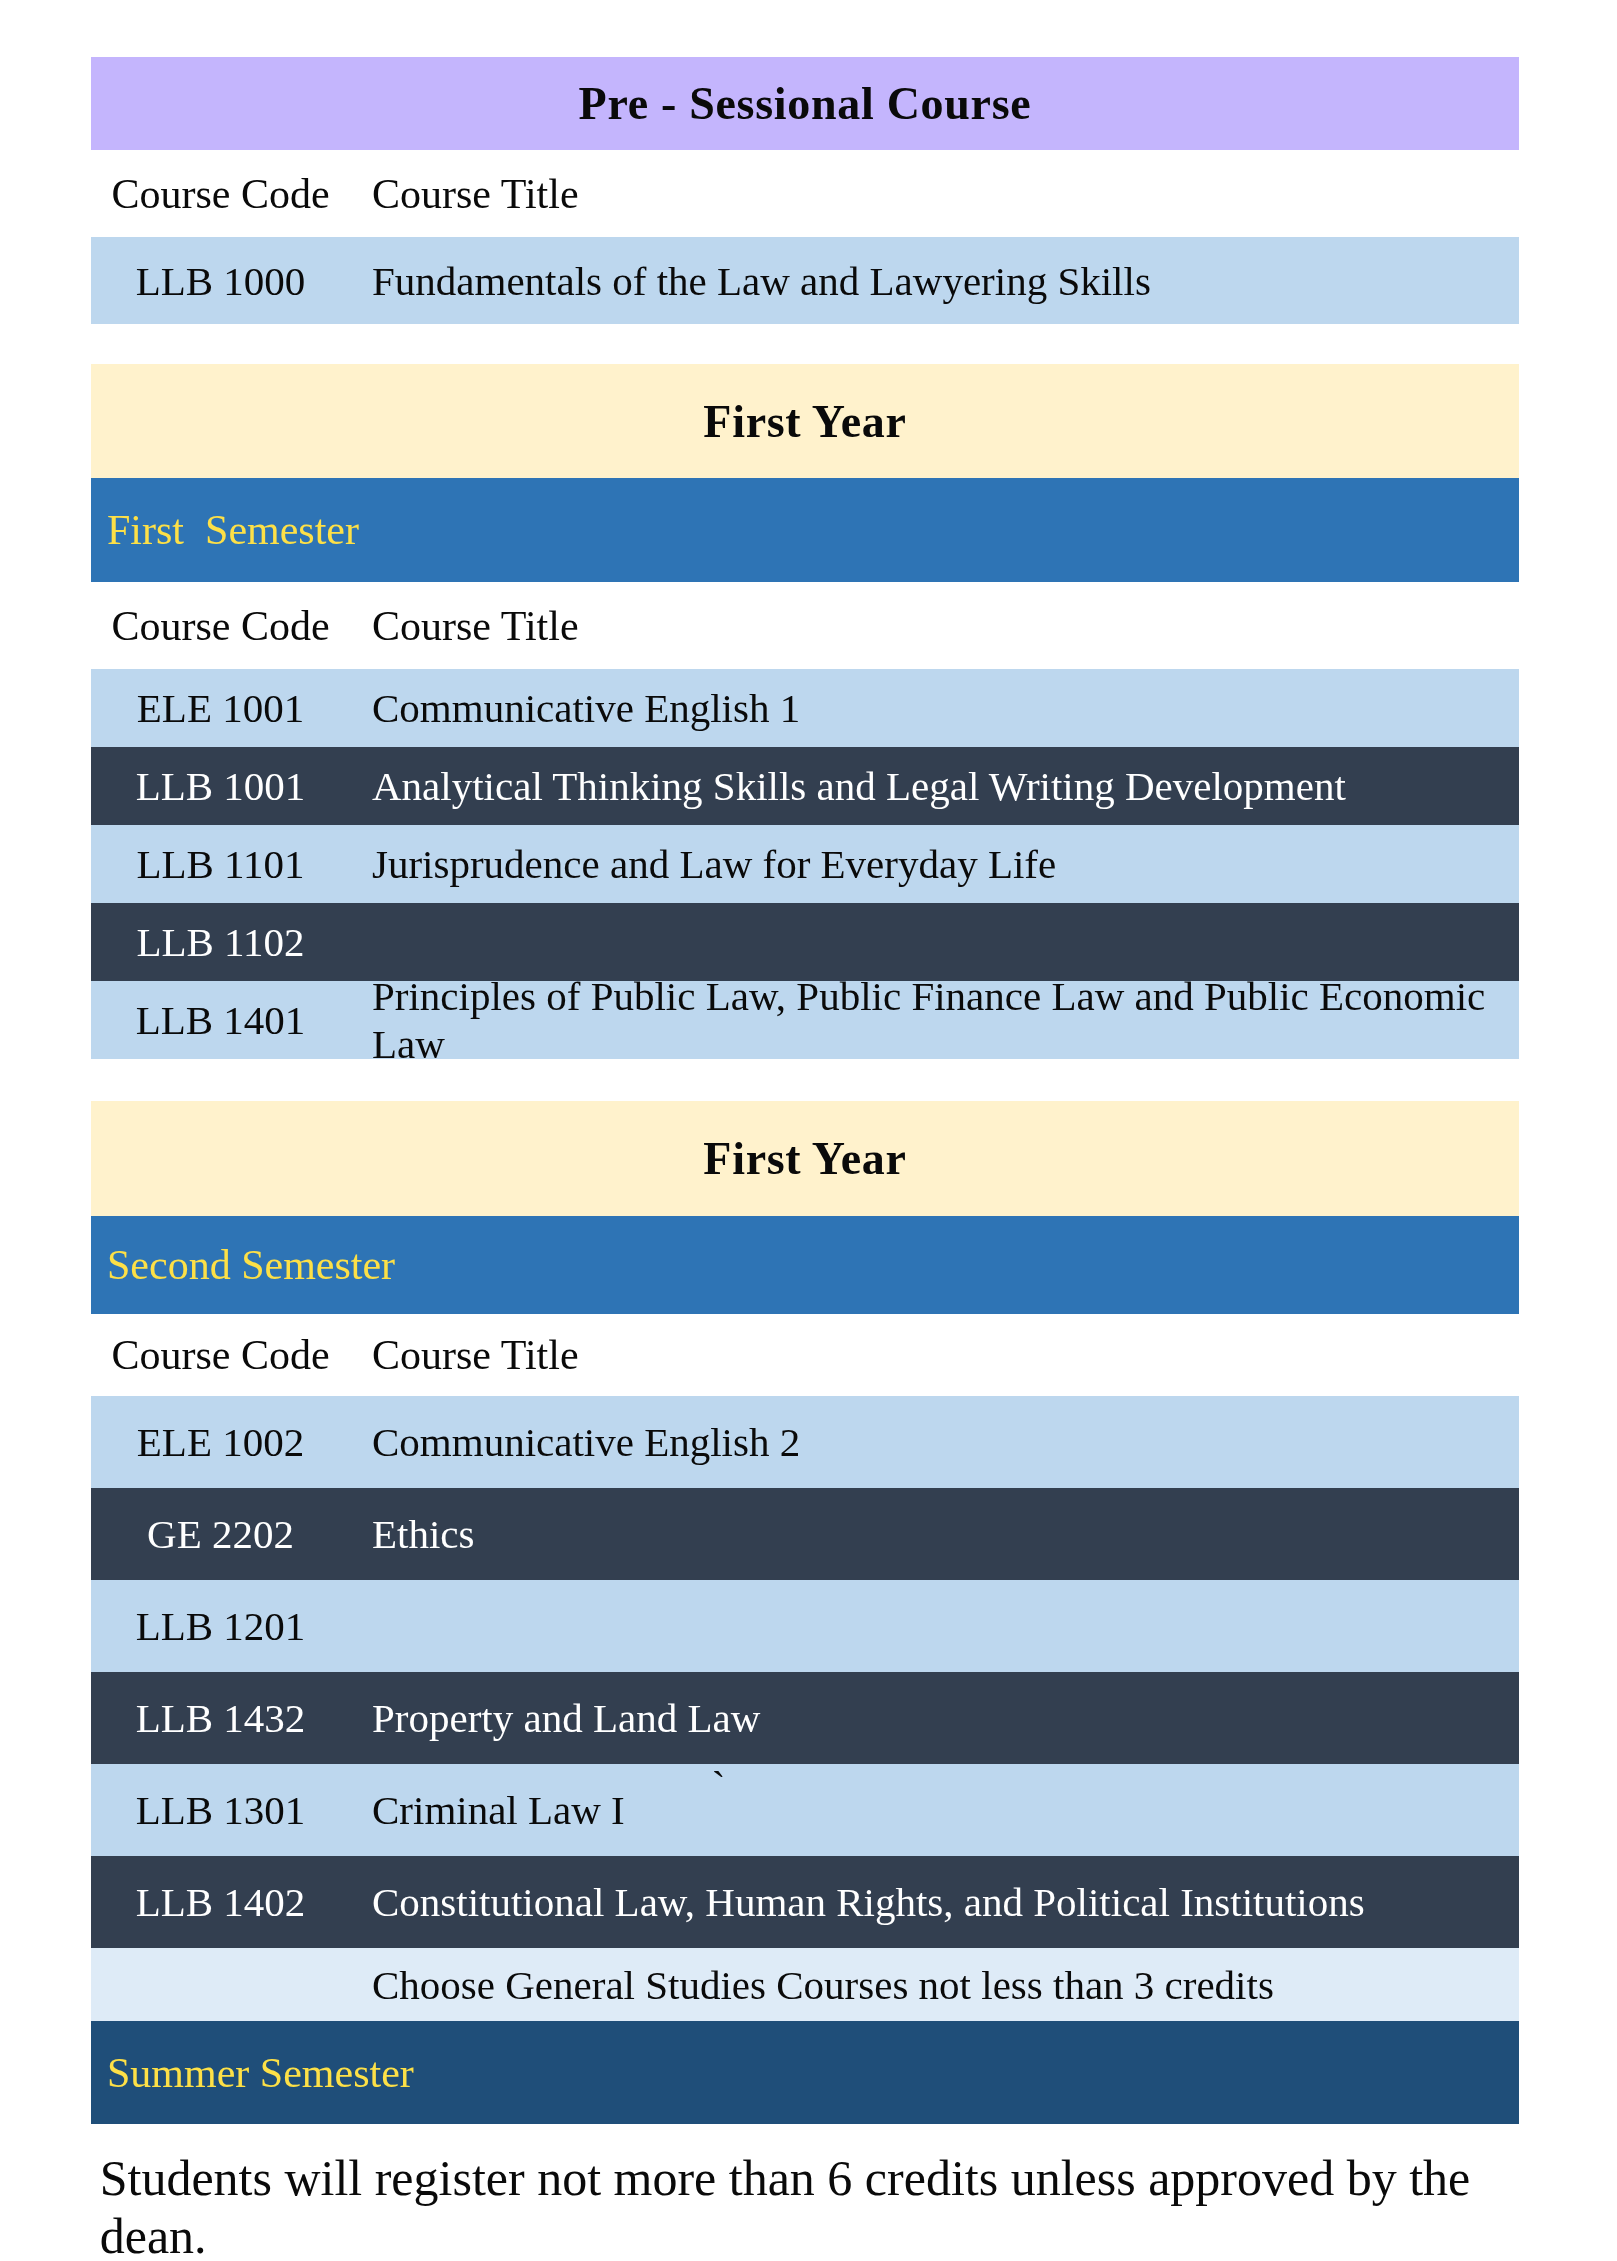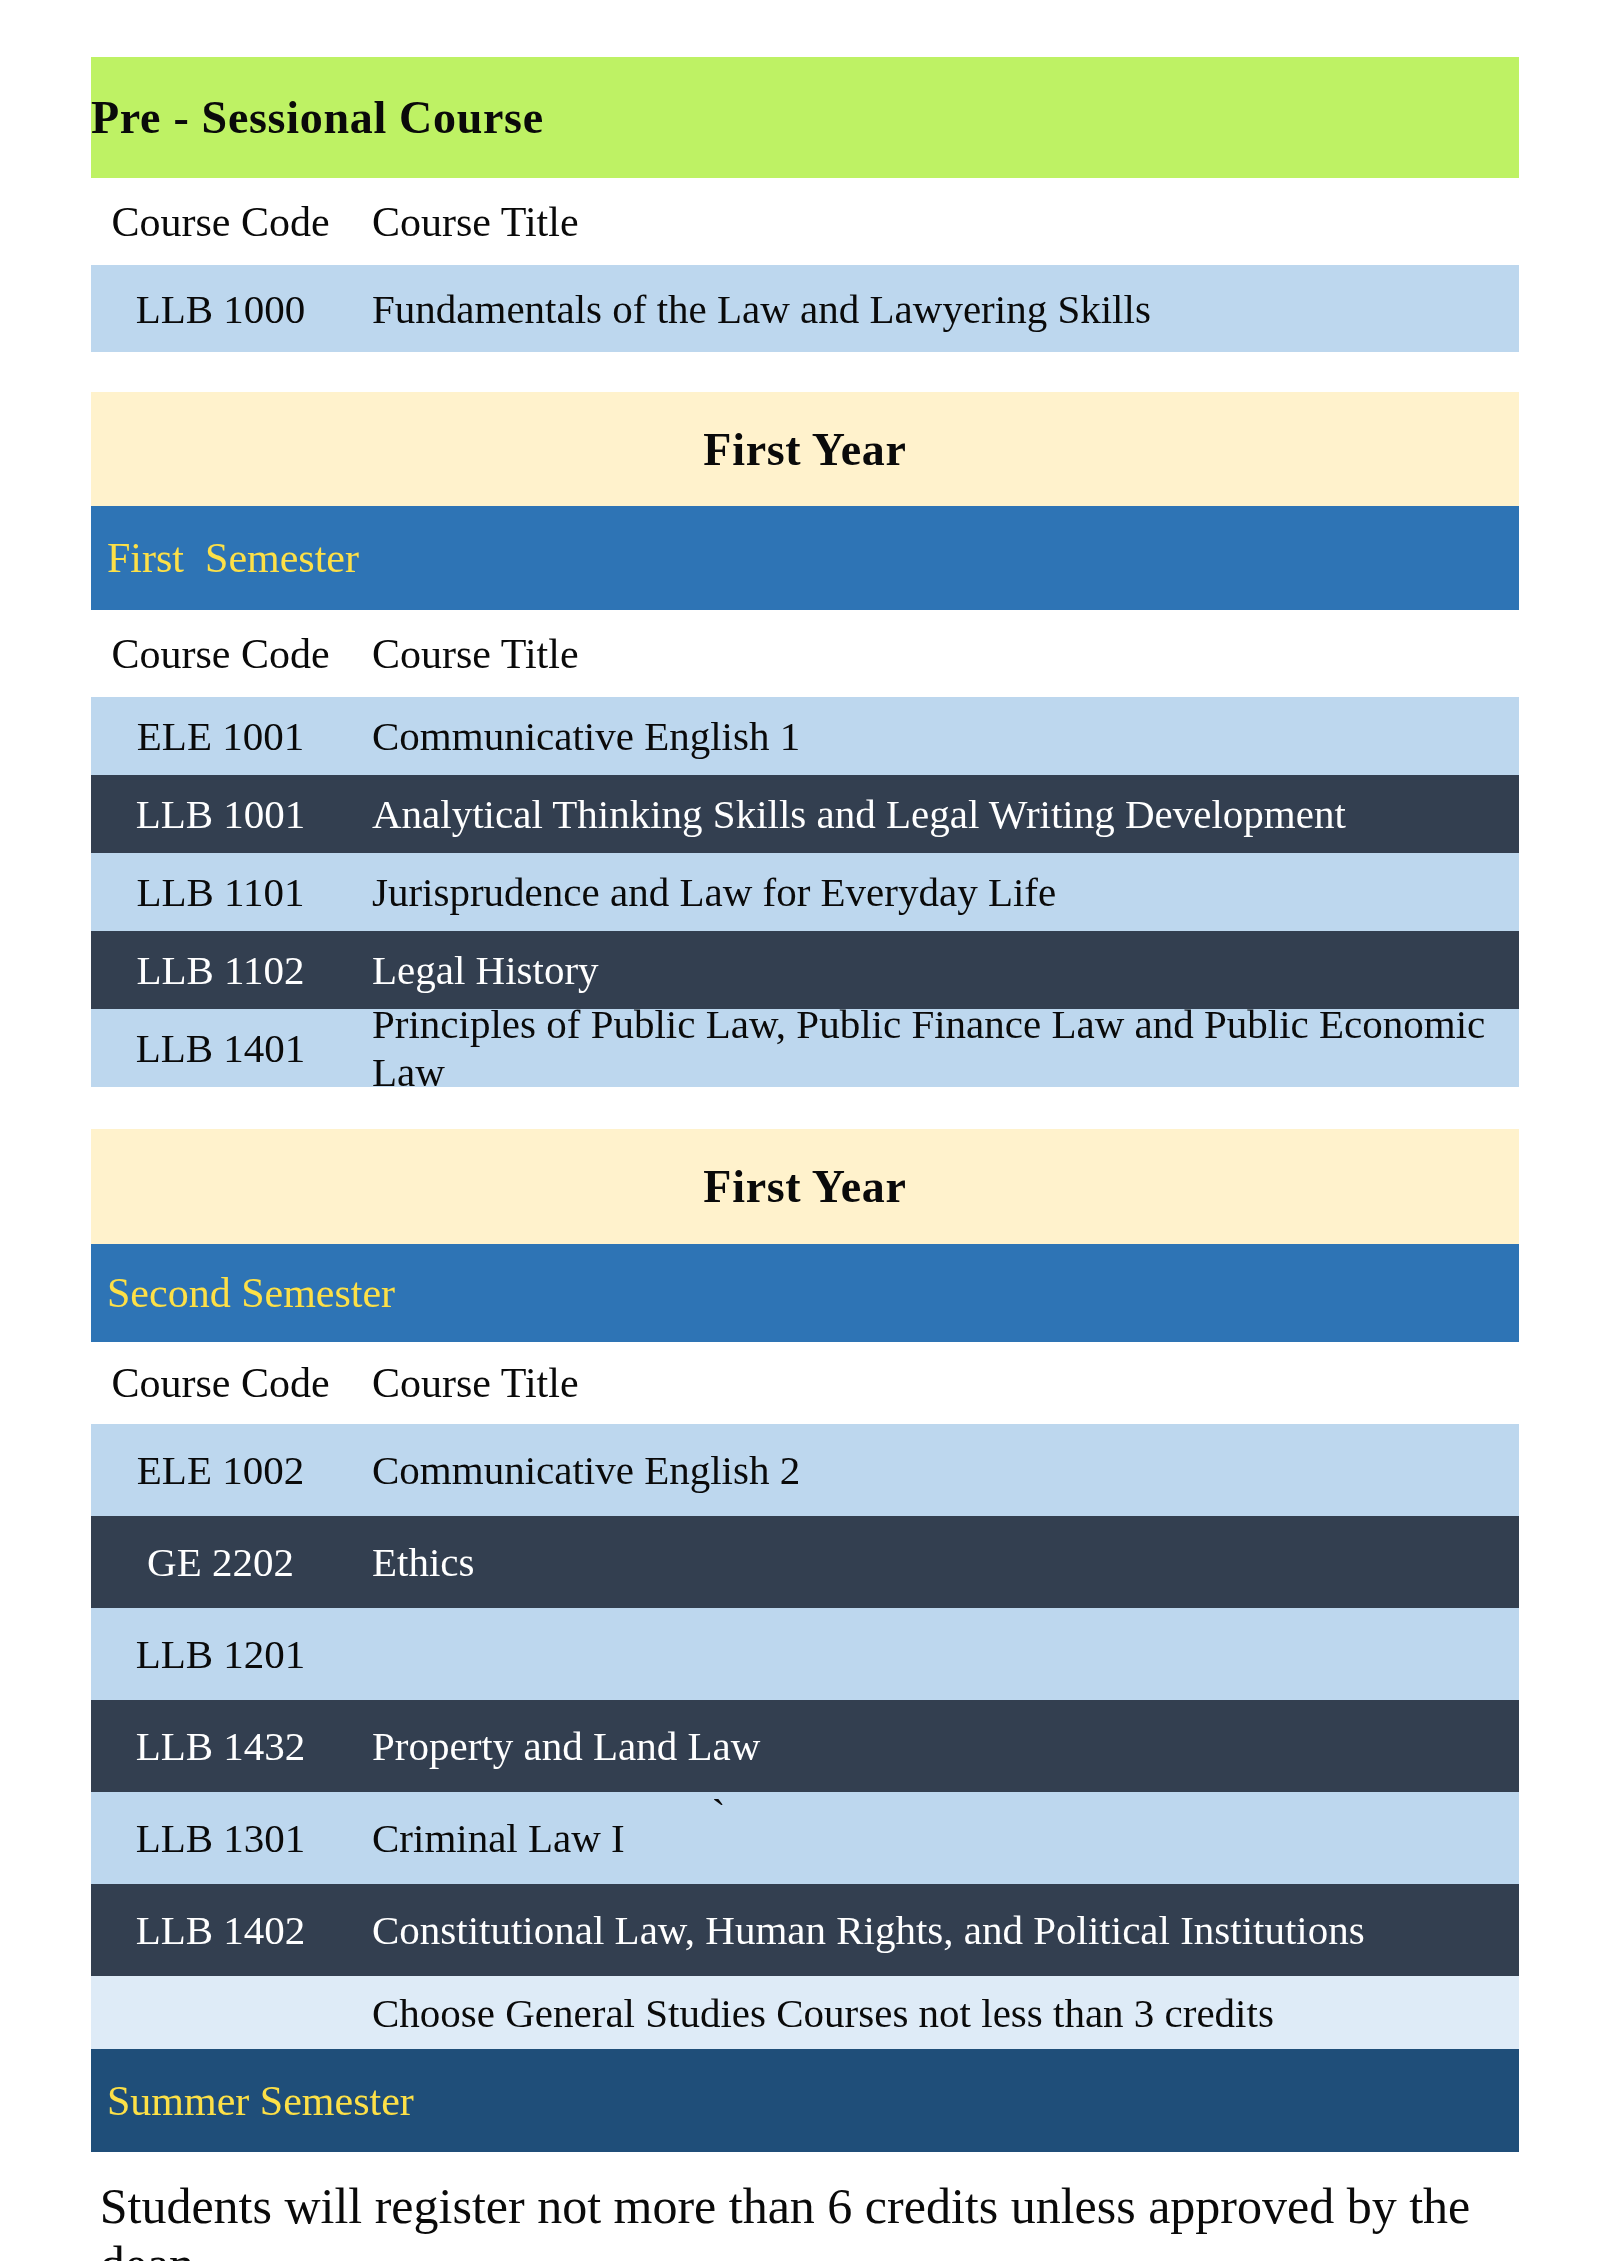--- a/index.html
+++ b/index.html
@@ -7,21 +7,21 @@
     width:1617px;height:2261px;background:#ffffff;
     font-family:"Liberation Serif","DejaVu Serif",serif;
     color:#0a0a0a;position:relative;overflow:hidden;
   }
   .page{padding:57px 98px 0 91px;}
   .tbl{width:1428px;}
   .section-gap-b{margin-top:40px;}
   .section-gap-c{margin-top:42px;}
 
   .band{display:flex;align-items:center;}
-  .band-main-header{height:121px;background:#bef264;justify-content:flex-start;}
+  .band-main-header{height:93px;background:#c4b5fd;justify-content:center;}
   .band-main-header .hdr-text{font-weight:bold;font-size:46px;letter-spacing:0.7px;}
   .band-year{height:114px;background:#FFF2CC;justify-content:center;}
   .band-year .hdr-text{font-weight:bold;font-size:46px;letter-spacing:0.7px;}
   .band-semester{height:104px;background:#2E74B5;}
   .band-semester.sem-c{height:98px;}
   .band-summer{height:103px;background:#1F4E79;}
   .band-label{color:#fde047;font-size:42px;padding-left:16px;white-space:pre-wrap;}
 
   .row{display:flex;align-items:center;}
   .row-hdr{height:87px;background:#ffffff;}
@@ -79,21 +79,20 @@
     <div class="row row-data dark">
       <div class="cell-code">LLB 1001</div>
       <div class="cell-title">Analytical Thinking Skills and Legal Writing Development</div>
     </div>
     <div class="row row-data light">
       <div class="cell-code">LLB 1101</div>
       <div class="cell-title">Jurisprudence and Law for Everyday Life</div>
     </div>
     <div class="row row-data dark">
       <div class="cell-code">LLB 1102</div>
-      <div class="cell-title">Legal History</div>
     </div>
     <div class="row row-data light">
       <div class="cell-code">LLB 1401</div>
       <div class="cell-title">Principles of Public Law, Public Finance Law and Public Economic Law</div>
     </div>
   </div>
 
   <div class="tbl section-gap-c">
     <div class="band band-year" style="height:115px">
       <span class="hdr-text">First Year</span>

